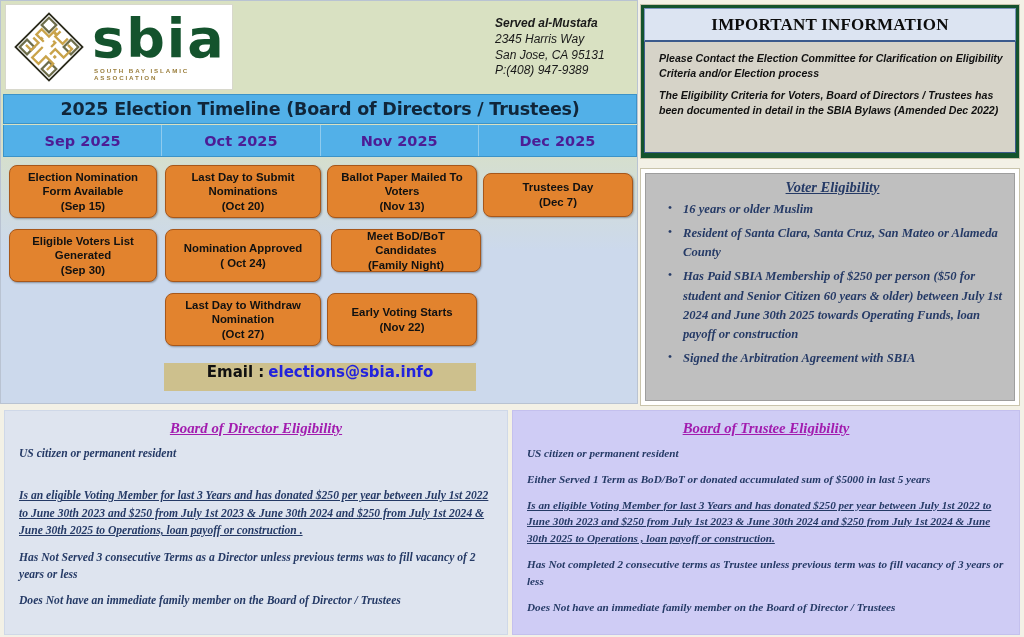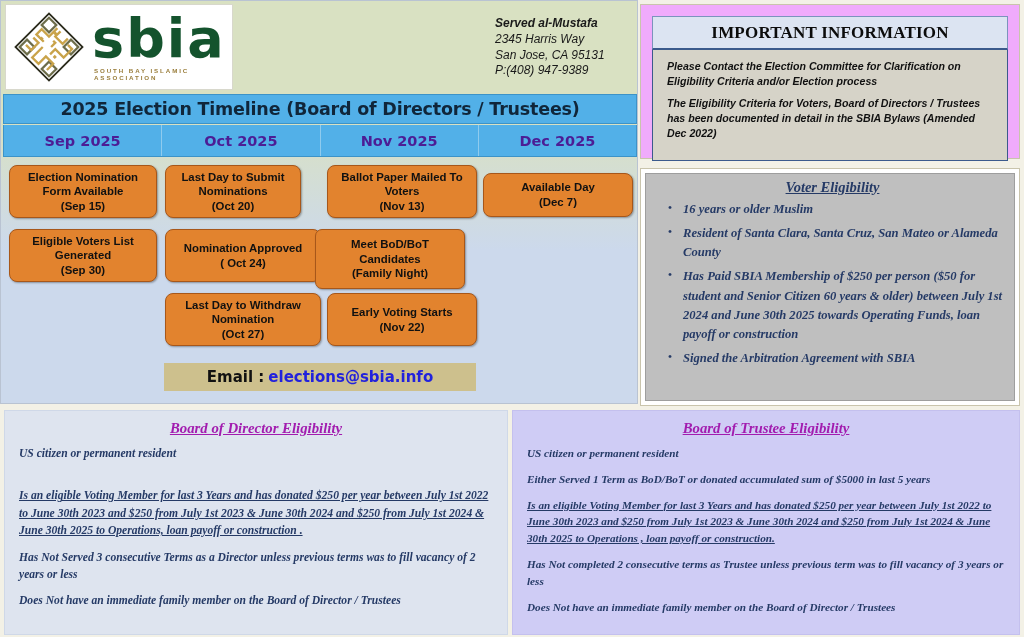--- a/index.html
+++ b/index.html
@@ -69,30 +69,30 @@
     background: #e2832e; border: 1px solid #a7571a;
     box-shadow: 1px 1px 2px rgba(0,0,0,0.33);
     display: flex; flex-direction: column; align-items: center; justify-content: center;
     font-family: "Liberation Sans", sans-serif;
     font-size: 11.4px; font-weight: 700; color: #111111;
     line-height: 1.28; text-align: center; padding: 2px 5px;
   }
   .emailbar {
     position: absolute; left: 163px; top: 362px; width: 312px; height: 28px;
     background: #cdc08d;
-    display: flex; align-items: center; justify-content: center;
+    display: flex; align-items: flex-start; justify-content: center;
     font-family: "DejaVu Sans", sans-serif;
     font-size: 15px; font-weight: 700; color: #111;
   }
   .emailbar .addrtxt { color: #2222dd; margin-left: 4px; }
 
   
   .info-card {
     position: absolute; left: 640px; top: 4px; width: 380px; height: 155px;
-    background: #f0abfc; border: 1px solid #c9c4ac; padding: 11px;
+    background: #14532d; border: 1px solid #c9c4ac; padding: 3px;
   }
   .info-head {
     height: 34px; background: #dce4f2; border: 1px solid #7b94bd;
     border-bottom: 2px solid #3b5a8c;
     display: flex; align-items: center; justify-content: center;
     font-family: "Liberation Serif", serif;
     font-size: 17px; font-weight: 700; color: #0c0c0c; letter-spacing: 0.2px;
   }
   .info-body {
     height: 111px; background: #d6d3c8;
@@ -214,48 +214,48 @@
 
       <div class="tbox" style="left:8px; top:4px; width:148px; height:53px;">
         <span>Election Nomination Form Available</span>
         <span>(Sep 15)</span>
       </div>
       <div class="tbox" style="left:8px; top:68px; width:148px; height:53px;">
         <span>Eligible Voters List Generated</span>
         <span>(Sep 30)</span>
       </div>
 
-      <div class="tbox" style="left:164px; top:4px; width:136px; height:53px;">
+      <div class="tbox" style="left:164px; top:4px; width:156px; height:53px;">
         <span>Last Day  to Submit Nominations</span>
         <span>(Oct 20)</span>
       </div>
       <div class="tbox" style="left:164px; top:68px; width:156px; height:53px;">
         <span>Nomination Approved</span>
         <span>( Oct 24)</span>
       </div>
       <div class="tbox" style="left:164px; top:132px; width:156px; height:53px;">
         <span>Last Day to Withdraw Nomination</span>
         <span>(Oct 27)</span>
       </div>
 
       <div class="tbox" style="left:326px; top:4px; width:150px; height:53px;">
         <span>Ballot Paper Mailed To Voters</span>
         <span>(Nov 13)</span>
       </div>
-      <div class="tbox" style="left:314px; top:68px; width:150px; height:60px;border-radius:7px;">
+      <div class="tbox" style="left:330px; top:68px; width:150px; height:43px;">
         <span>Meet BoD/BoT Candidates</span>
         <span>(Family Night)</span>
       </div>
       <div class="tbox" style="left:326px; top:132px; width:150px; height:53px;">
         <span>Early Voting Starts</span>
         <span>(Nov 22)</span>
       </div>
 
       <div class="tbox" style="left:482px; top:12px; width:150px; height:44px;">
-        <span>Available Day</span>
+        <span>Trustees Day</span>
         <span>(Dec 7)</span>
       </div>
     </div>
 
     <div class="emailbar">
       <span>Email :</span>
       <span class="addrtxt">elections@sbia.info</span>
     </div>
   </div>
 

